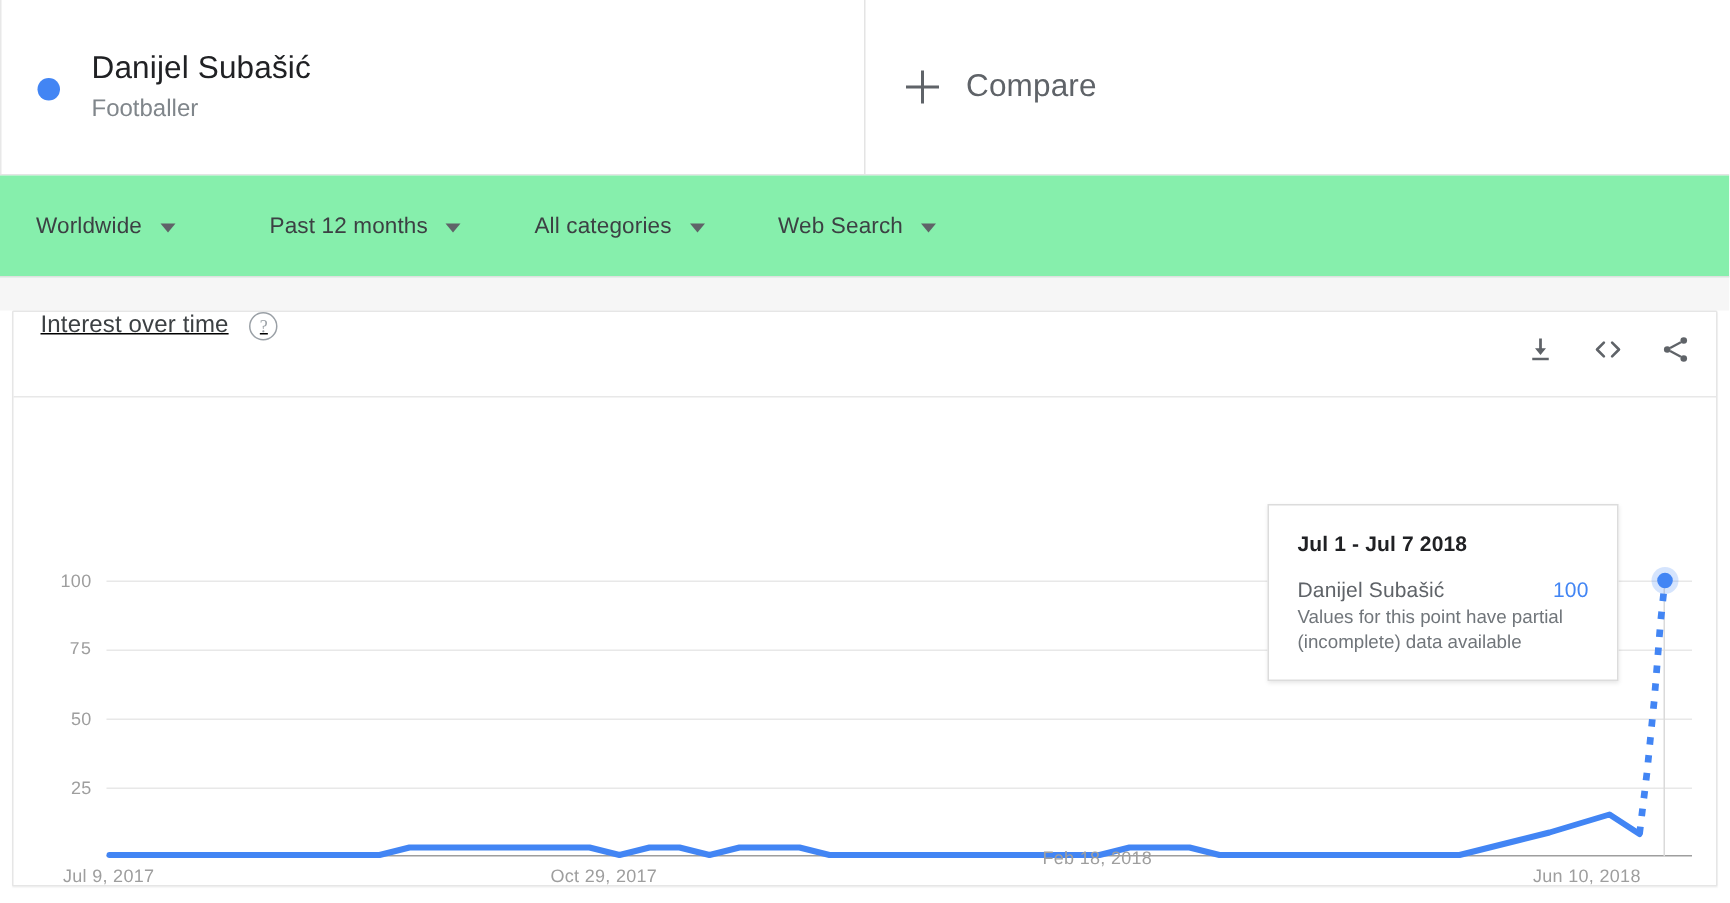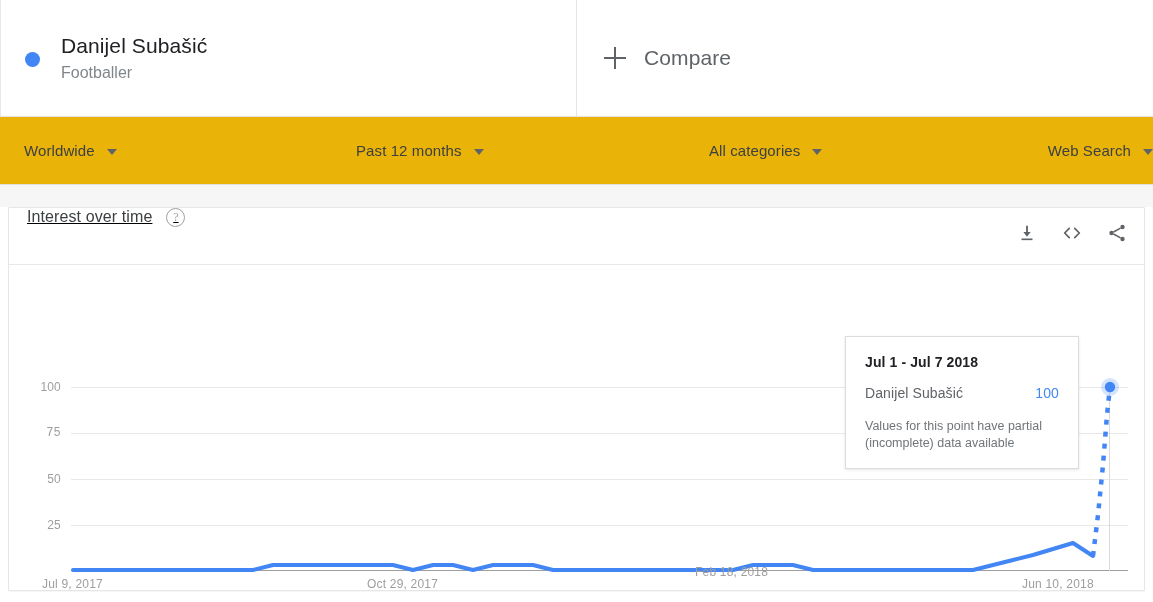--- a/index.html
+++ b/index.html
@@ -89,22 +89,21 @@
   
   .filter-bar {
     position: absolute;
     left: 0; top: 117px;
     width: 1153px;
     height: 68px;
     display: flex;
     align-items: center;
     border-bottom: 1px solid #e0e0e0;
     box-sizing: border-box;
-    background: #eab308;
-    justify-content: space-between;
+    background: #86efac;
   }
   .filter-item {
     display: flex;
     align-items: center;
     cursor: pointer;
   }
   .filter-label {
     font-size: 15px;
     color: #3c4043;
     letter-spacing: 0.1px;
@@ -256,21 +255,21 @@
   }
   .tt-value {
     font-size: 14px;
     color: #4285f4;
     letter-spacing: 0.1px;
   }
   .tt-note {
     font-size: 12.5px;
     color: #70757a;
     line-height: 17px;
-    margin-top: 17px;
+    margin-top: 2px;
   }
 </style>
 </head>
 <body>
 
 <div id="page">
 
   <div class="term-bar">
     <div class="term-cell">
       <div class="term-dot"></div>

